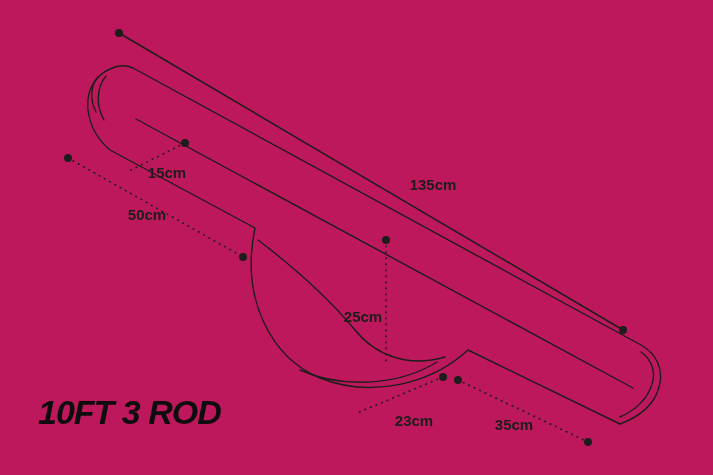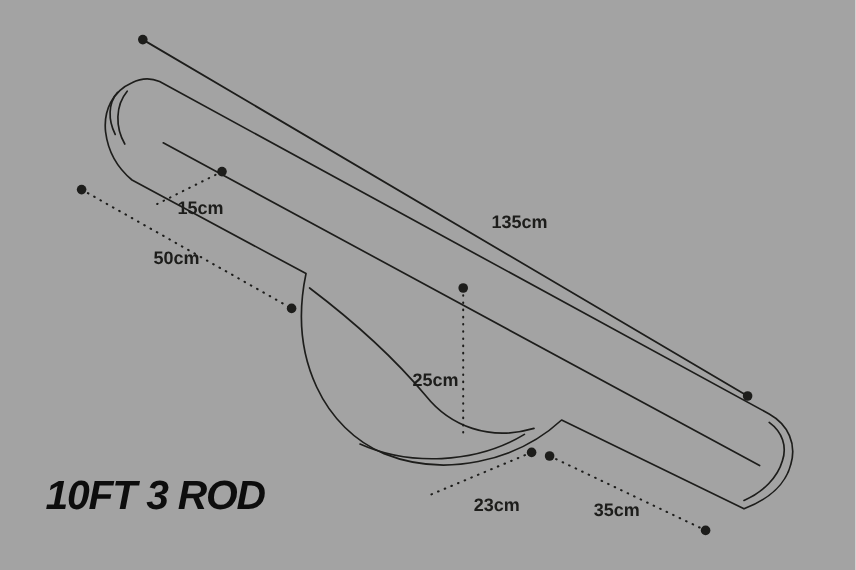--- a/index.html
+++ b/index.html
@@ -4,21 +4,21 @@
 <style>
   html, body {
     margin: 0;
     padding: 0;
     background: #ffffff;
   }
   .canvas {
     position: relative;
     width: 713px;
     height: 475px;
-    background: #a3a3a3;
+    background: #be185d;
     overflow: hidden;
     font-family: "Liberation Sans", sans-serif;
   }
   svg {
     display: block;
     width: 713px;
     height: 475px;
   }
   .outline {
     fill: none;

